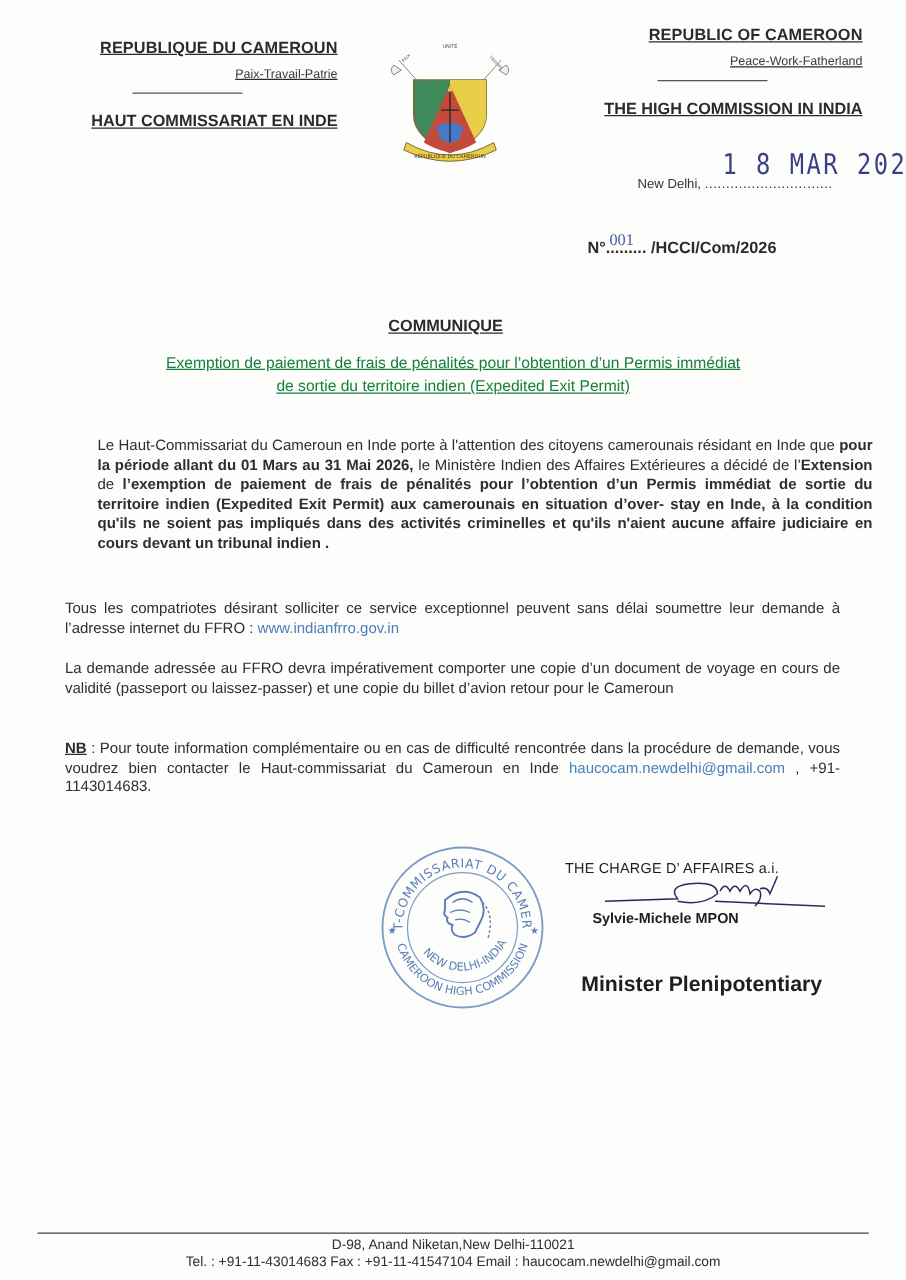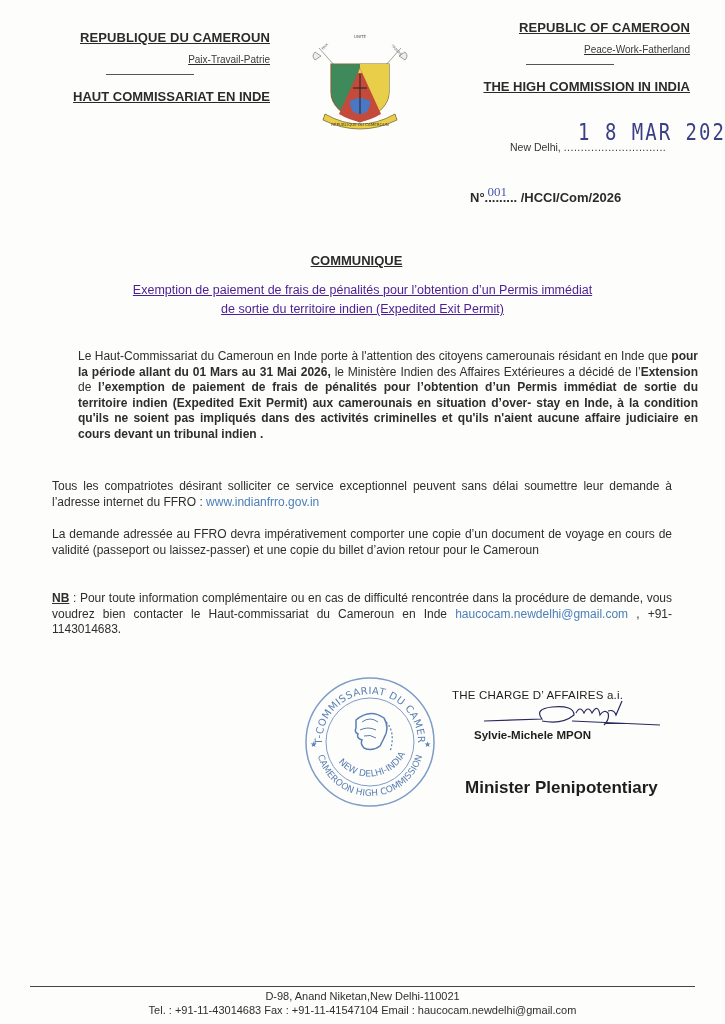--- a/index.html
+++ b/index.html
@@ -19,21 +19,21 @@
     .emblem { left: 305px; top: 30px; width: 110px; height: 100px; }
 
     .date-line { left: 510px; top: 122px; font-size: 10.5px; color: #333; }
     .date-stamp { position: absolute; left: 68px; top: -4px; font-family: "DejaVu Sans Mono", monospace; font-size: 19px; color: #3b3f86; letter-spacing: 2px; transform: scaleY(1.2); white-space: nowrap; }
     .dots { letter-spacing: 0.5px; }
 
     .ref-line { left: 470px; top: 190px; font-weight: bold; font-size: 13px; color: #2b2b2b; }
     .ref-num { font-family: Liberation Serif, serif; font-weight: normal; color: #4b57a8; font-size: 13px; position: relative; top: -4px; }
 
     .title { left: 0; width: 713px; top: 253px; text-align: center; font-weight: bold; font-size: 13px; text-decoration: underline; color: #2b2b2b; }
-    .subtitle { left: 60px; width: 605px; top: 281px; text-align: center; font-size: 12.5px; line-height: 19px; text-decoration: underline; color: #4c1d95; }
+    .subtitle { left: 60px; width: 605px; top: 281px; text-align: center; font-size: 12.5px; line-height: 19px; text-decoration: underline; color: #15803d; }
 
     .para { left: 52px; width: 620px; font-size: 12px; line-height: 15.5px; text-align: justify; color: #2e2e2e; }
     .p1 { top: 349px; margin-left: 26px; }
     .p2 { top: 479px; }
     .p3 { top: 527px; }
     .p4 { top: 591px; }
     .p1 b { font-weight: bold; }
     .link { color: #4a7fb8; }
     .nb { text-decoration: underline; font-weight: bold; }
 

